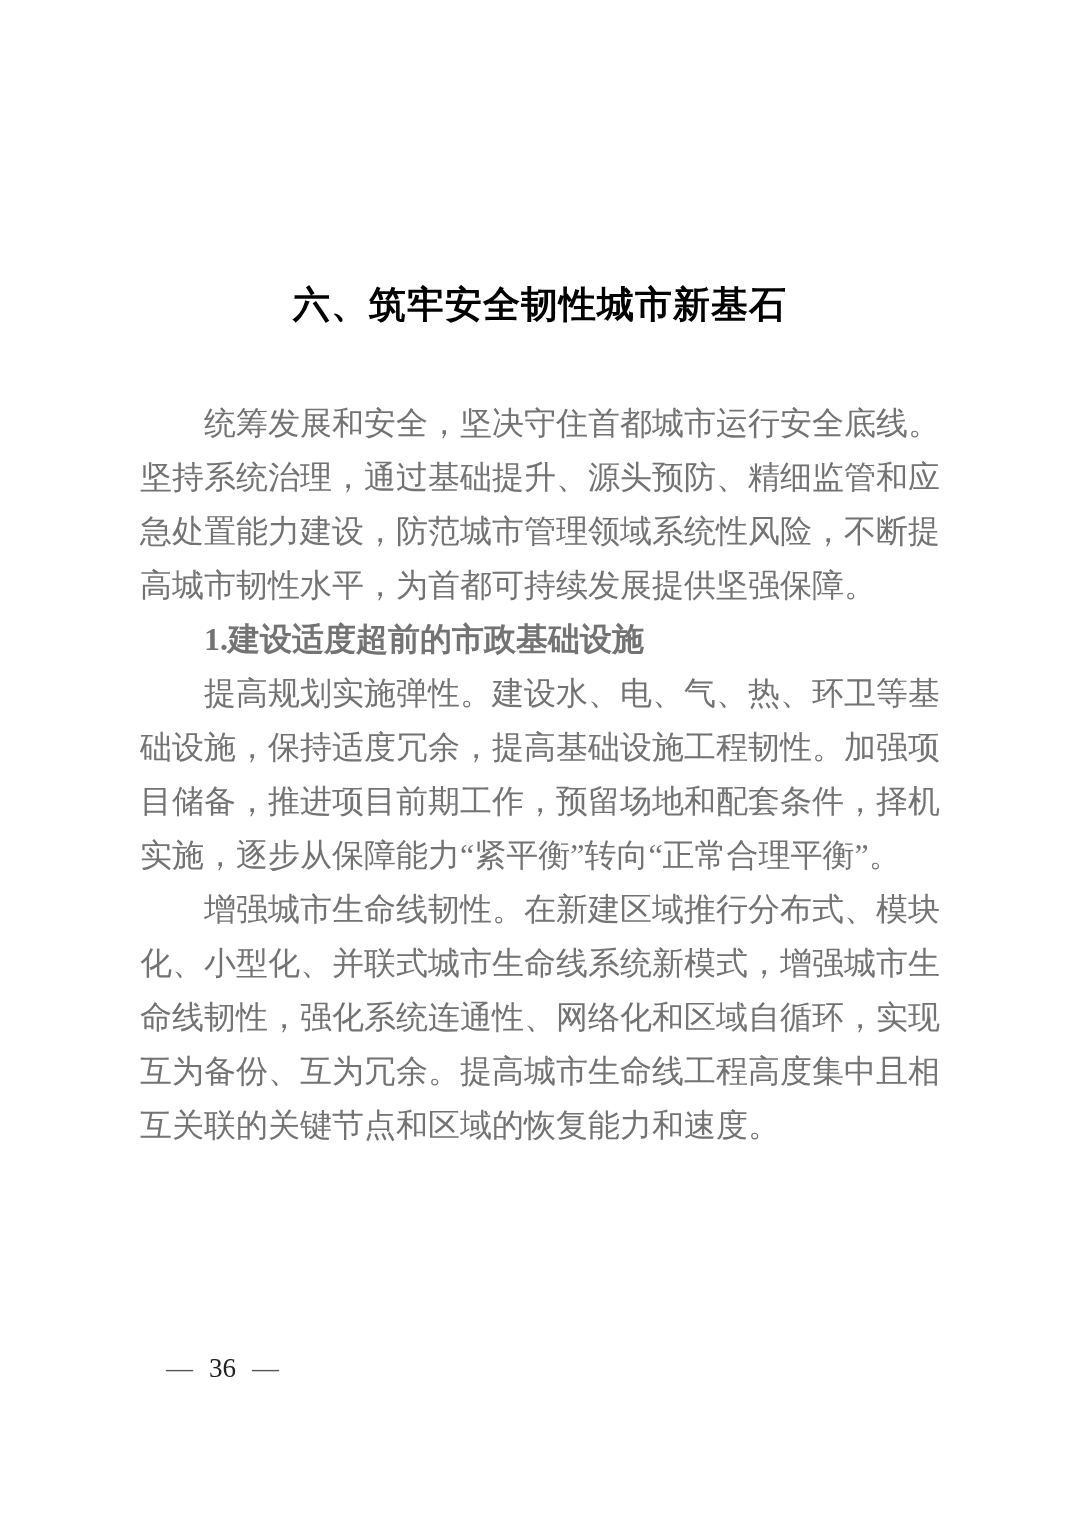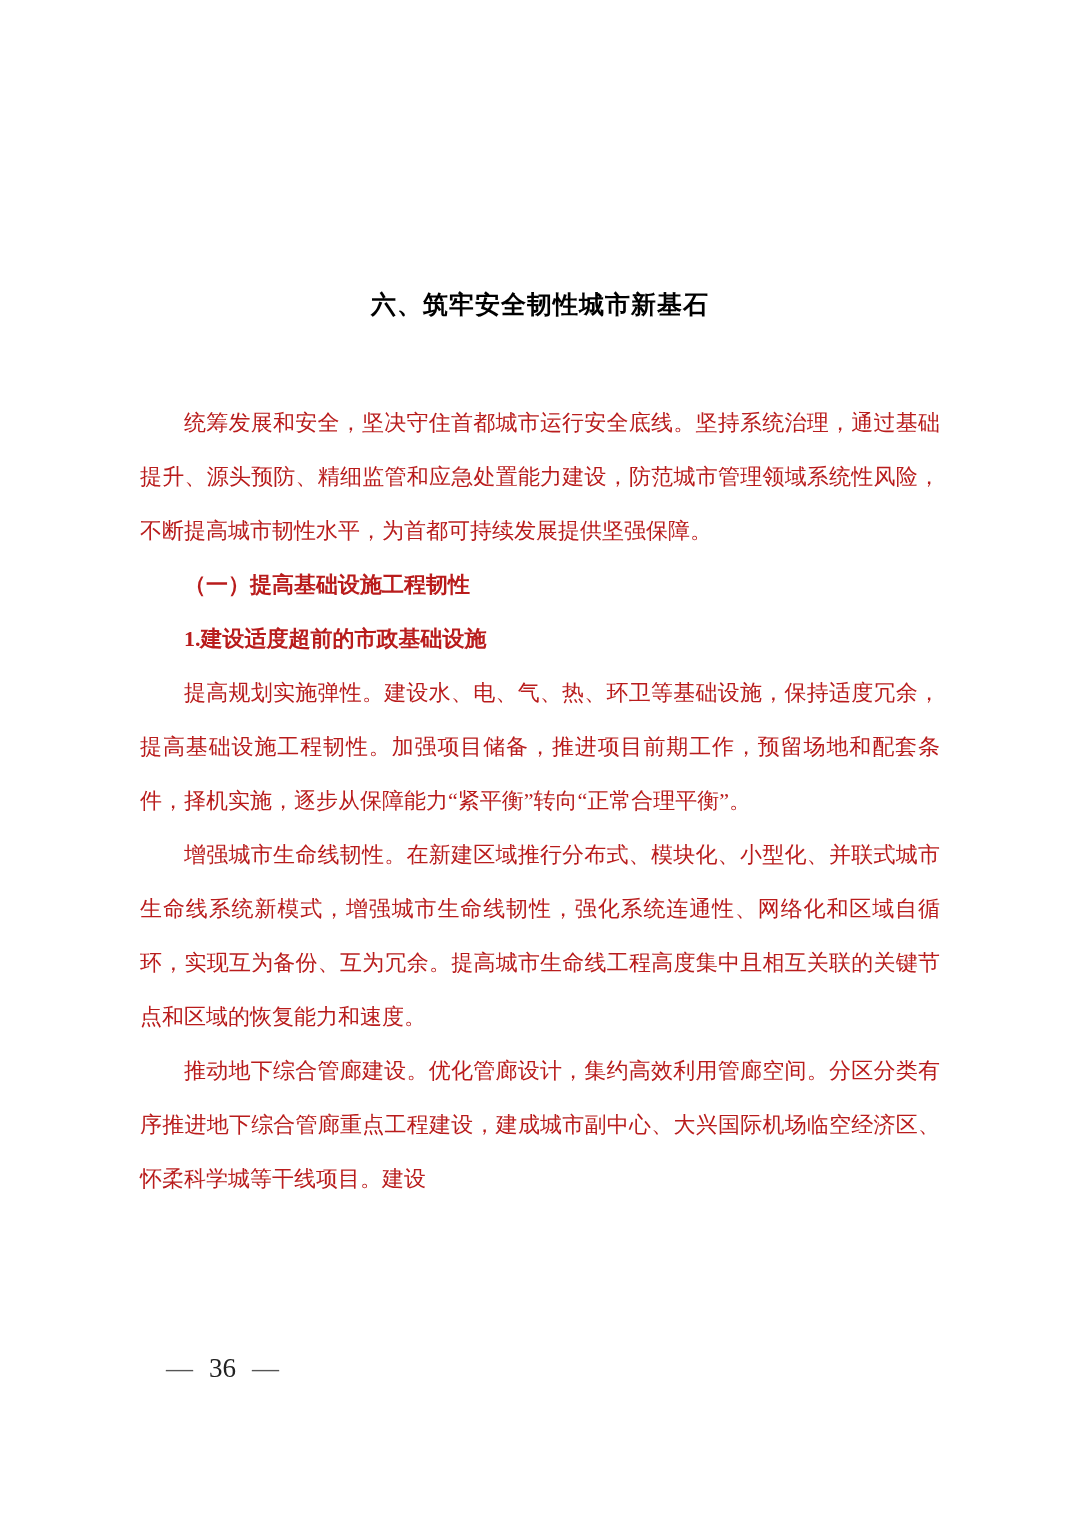--- a/index.html
+++ b/index.html
@@ -17,35 +17,35 @@
     color: #111111;
   }
   .content {
     position: absolute;
     left: 140px;
     top: 278px;
     width: 800px;
   }
   .doc-title {
     margin: 0 0 64px 0;
-    font-size: 25px;
+    font-size: 37px;
     font-weight: 700;
     line-height: 54px;
     text-align: center;
     letter-spacing: 1px;
     color: #000000;
   }
   .body-text p {
     margin: 0;
-    font-size: 22px;
+    font-size: 32px;
     line-height: 54px;
     text-align: justify;
     text-justify: inter-ideograph;
     text-indent: 2em;
-    color: #b91c1c;
+    color: #737373;
   }
   .heading-1 {
     font-weight: 700;
     color: #000000;
   }
   .heading-2 {
     font-weight: 700;
   }
   .footer {
     position: absolute;
@@ -63,25 +63,23 @@
   }
 </style>
 </head>
 <body>
 
 <div class="page">
   <div class="content">
     <h1 class="doc-title">六、筑牢安全韧性城市新基石</h1>
     <div class="body-text">
       <p>统筹发展和安全，坚决守住首都城市运行安全底线。坚持系统治理，通过基础提升、源头预防、精细监管和应急处置能力建设，防范城市管理领域系统性风险，不断提高城市韧性水平，为首都可持续发展提供坚强保障。</p>
-      <p class="heading-1">（一）提高基础设施工程韧性</p>
       <p class="heading-2">1.建设适度超前的市政基础设施</p>
       <p>提高规划实施弹性。建设水、电、气、热、环卫等基础设施，保持适度冗余，提高基础设施工程韧性。加强项目储备，推进项目前期工作，预留场地和配套条件，择机实施，逐步从保障能力“紧平衡”转向“正常合理平衡”。</p>
       <p>增强城市生命线韧性。在新建区域推行分布式、模块化、小型化、并联式城市生命线系统新模式，增强城市生命线韧性，强化系统连通性、网络化和区域自循环，实现互为备份、互为冗余。提高城市生命线工程高度集中且相互关联的关键节点和区域的恢复能力和速度。</p>
-      <p>推动地下综合管廊建设。优化管廊设计，集约高效利用管廊空间。分区分类有序推进地下综合管廊重点工程建设，建成城市副中心、大兴国际机场临空经济区、怀柔科学城等干线项目。建设</p>
     </div>
   </div>
 
   <div class="footer">
     <span class="dash">—</span>
     <span class="num">36</span>
     <span class="dash">—</span>
   </div>
 </div>
 

